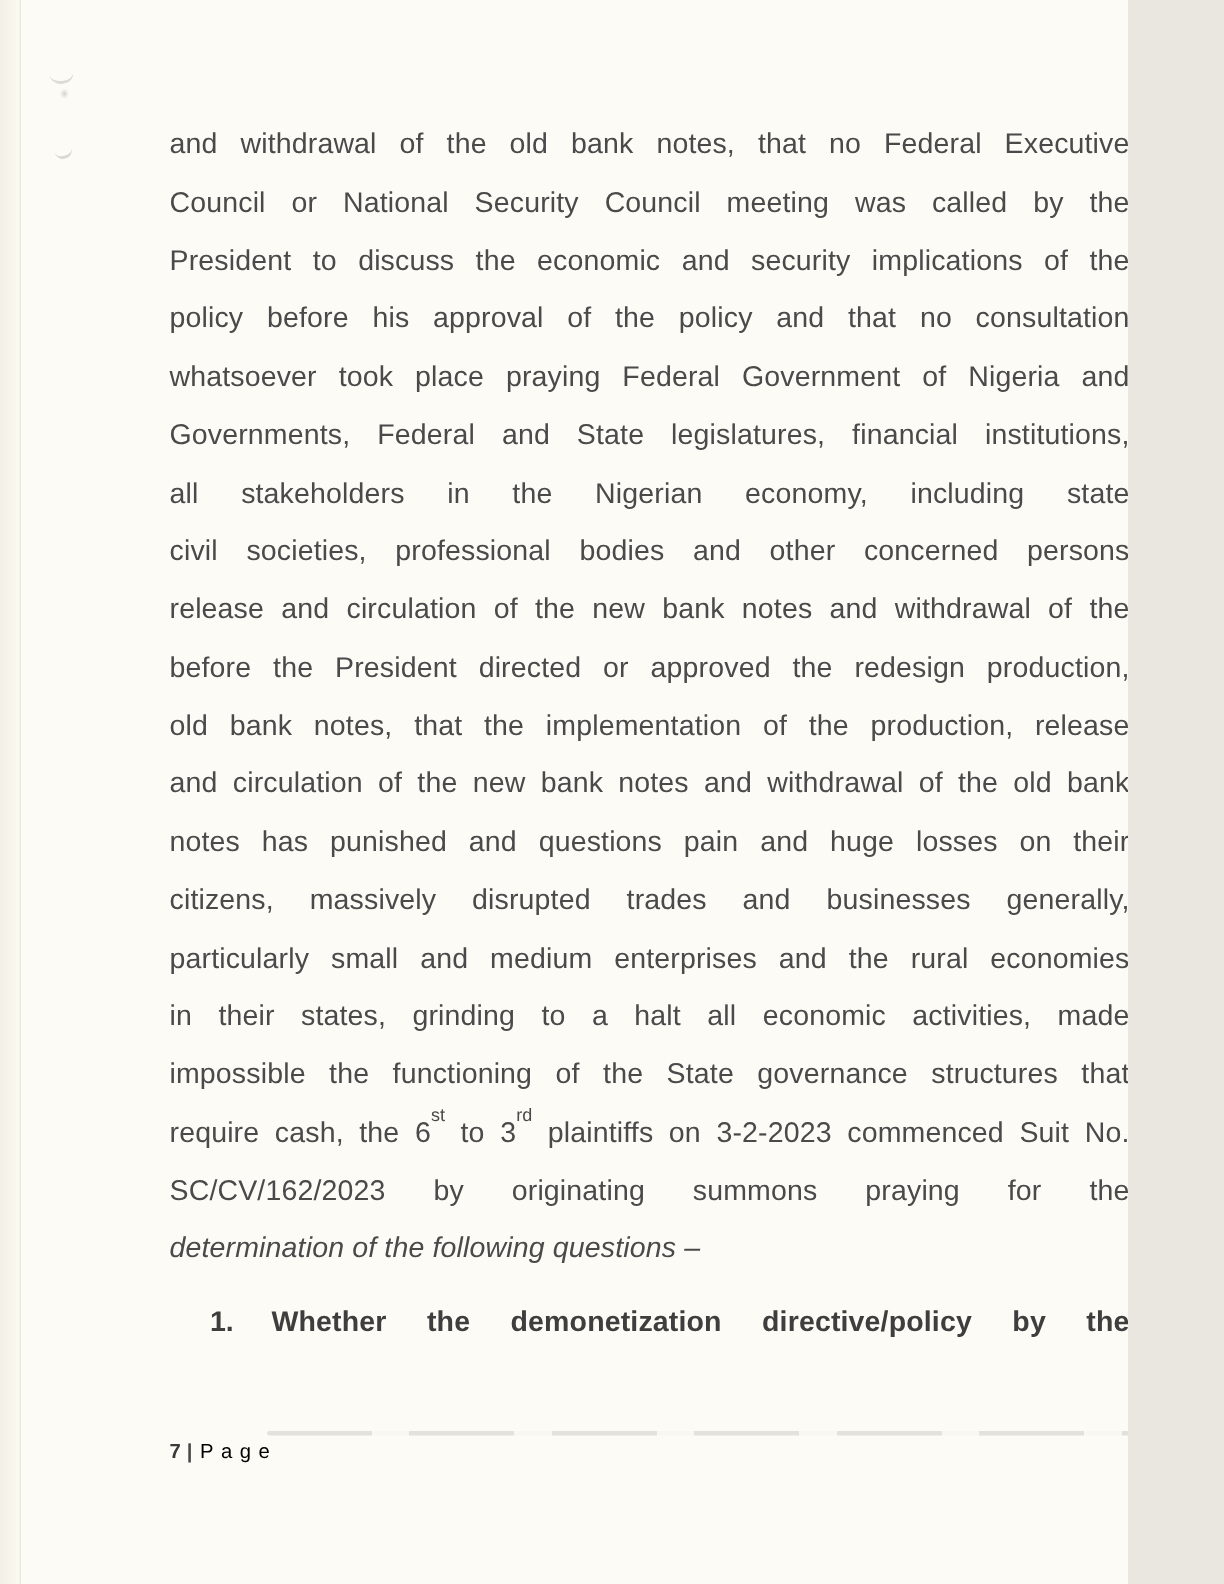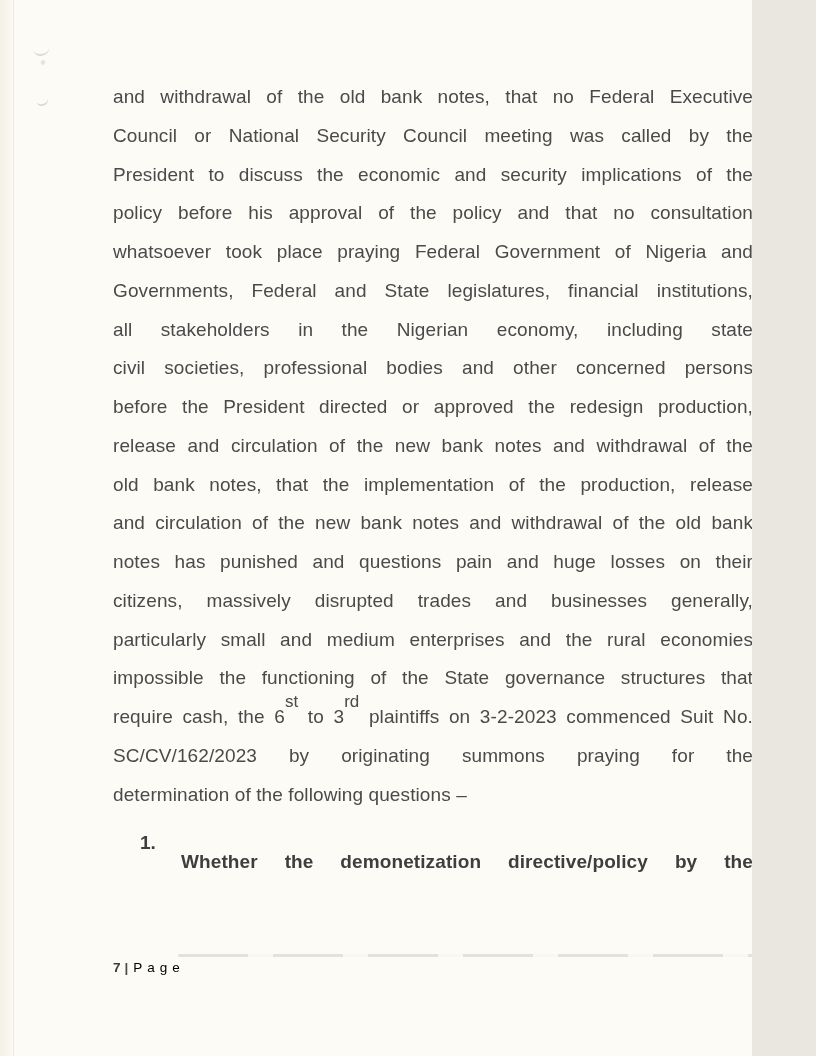--- a/index.html
+++ b/index.html
@@ -58,43 +58,43 @@
     font-size: 19px;
     line-height: 38.75px;
     white-space: normal;
     letter-spacing: 0.1px;
   }
   .just {
     text-align: justify;
     text-align-last: justify;
     -moz-text-align-last: justify;
   }
-  .left { text-align: left; }
+  .left { text-align: left; font-style: italic; }
   sup.ord {
-    font-size: 17px;
+    font-size: 12px;
     line-height: 0;
     position: relative;
     top: -0.5em;
     letter-spacing: 0;
   }
   
   .list-item {
     display: flex;
     margin-top: 10px;
     font-weight: bold;
     color: #3e3e3e;
   }
   .list-number {
     width: 41px;
     margin-left: 27px;
     flex: 0 0 auto;
     font-size: 19px;
     line-height: 38.75px;
   }
-  .list-lines { flex: 1 1 auto; margin-top: 19px; }
+  .list-lines { flex: 1 1 auto; }
   .list-lines .line { letter-spacing: 0.1px; }
   
   .smudge-line {
     position: absolute;
     left: 178px; top: 954px;
     width: 616px; height: 3px;
     background: repeating-linear-gradient(
       to right,
       rgba(180,178,168,0.35) 0px, rgba(180,178,168,0.35) 70px,
       rgba(180,178,168,0.05) 70px, rgba(180,178,168,0.05) 95px
@@ -128,27 +128,28 @@
   <div class="content">
     <div class="paragraph">
       <div class="line just">and withdrawal of the old bank notes, that no Federal Executive</div>
       <div class="line just">Council or National Security Council meeting was called by the</div>
       <div class="line just">President to discuss the economic and security implications of the</div>
       <div class="line just">policy before his approval of the policy and that no consultation</div>
       <div class="line just">whatsoever took place praying Federal Government of Nigeria and</div>
       <div class="line just">Governments, Federal and State legislatures, financial institutions,</div>
       <div class="line just">all stakeholders in the Nigerian economy, including state</div>
       <div class="line just">civil societies, professional bodies and other concerned persons</div>
+      <div class="line just">release and circulation of the new bank notes and withdrawal of the</div>
       <div class="line just">before the President directed or approved the redesign production,</div>
-      <div class="line just">release and circulation of the new bank notes and withdrawal of the</div>
       <div class="line just">old bank notes, that the implementation of the production, release</div>
       <div class="line just">and circulation of the new bank notes and withdrawal of the old bank</div>
       <div class="line just">notes has punished and questions pain and huge losses on their</div>
       <div class="line just">citizens, massively disrupted trades and businesses generally,</div>
       <div class="line just">particularly small and medium enterprises and the rural economies</div>
+      <div class="line just">in their states, grinding to a halt all economic activities, made</div>
       <div class="line just">impossible the functioning of the State governance structures that</div>
       <div class="line just">
         <span>require cash, the 6</span><sup class="ord">st</sup><span> to 3</span><sup class="ord">rd</sup><span> plaintiffs on 3-2-2023 commenced Suit No.</span>
       </div>
       <div class="line just">SC/CV/162/2023 by originating summons praying for the</div>
       <div class="line left">determination of the following questions –</div>
     </div>
 
     <div class="list-item">
       <div class="list-number">1.</div>

